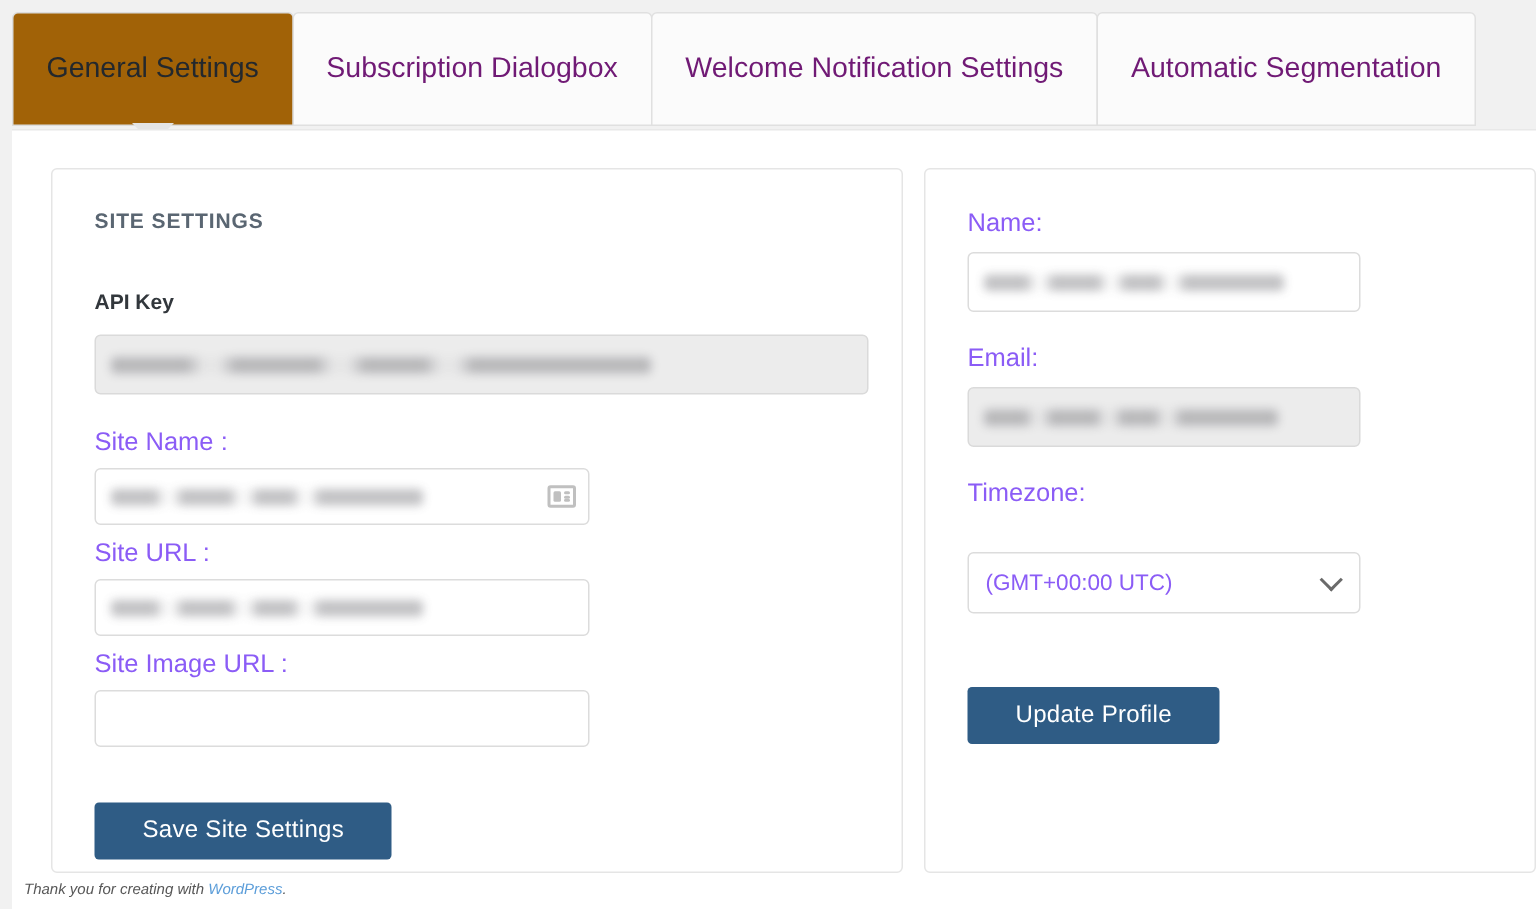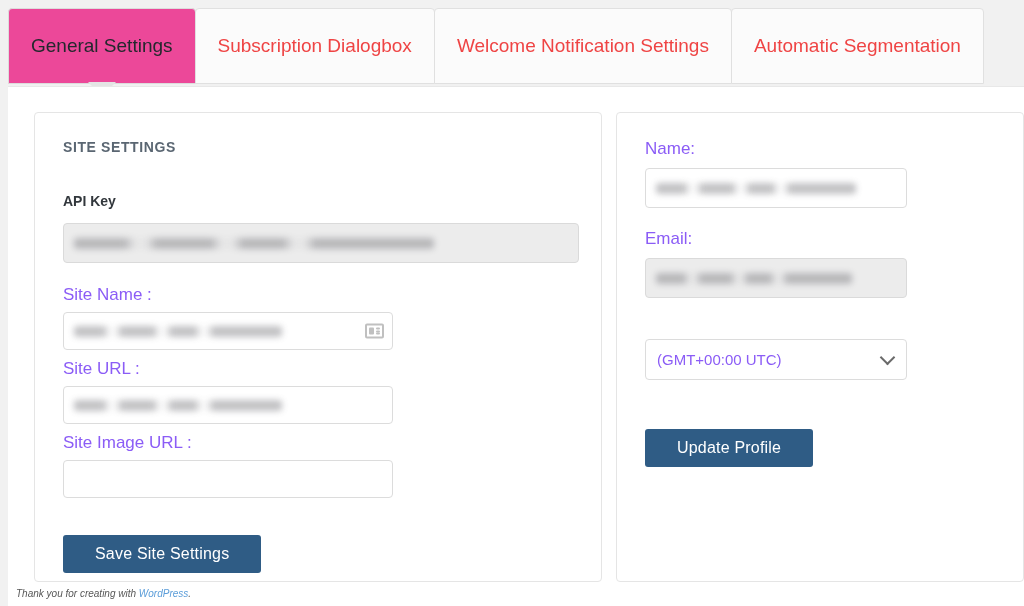--- a/index.html
+++ b/index.html
@@ -30,35 +30,35 @@
     background: #f1f1f1;
   }
 
   .tab {
     height: 76px;
     display: flex;
     align-items: center;
     justify-content: center;
     padding: 0 22px;
     font-size: 19px;
-    color: #ef4444;
+    color: #701a75;
     background: #fbfbfb;
     border: 1px solid #e0e0e0;
     border-radius: 4px 4px 0 0;
     margin-top: 8px;
     white-space: nowrap;
     cursor: pointer;
     position: relative;
     font-weight: 400;
   }
 
   .tab + .tab { margin-left: -1px; }
 
   .tab.active {
-    background: #ec4899;
+    background: #a16207;
     border-color: #dcdcdc;
     color: #23282d;
   }
 
   
   .tab.active .pointer {
     position: absolute;
     bottom: -13px;
     left: 50%;
     transform: translateX(-50%);
@@ -346,20 +346,21 @@
       <div class="field-block">
         <div class="field-label">Email:</div>
         <div style="width:262px">
           <div class="input disabled">
             <span class="redacted w-mail"></span>
           </div>
         </div>
       </div>
 
       <div class="field-block">
+        <div class="field-label">Timezone:</div>
         <div class="tz-gap"></div>
         <div class="select-wrap" style="width:262px">
           <div class="select">
             <span>(GMT+00:00 UTC)</span>
           </div>
           <span class="chevron"></span>
         </div>
       </div>
 
       <button class="btn btn-update">Update Profile</button>

